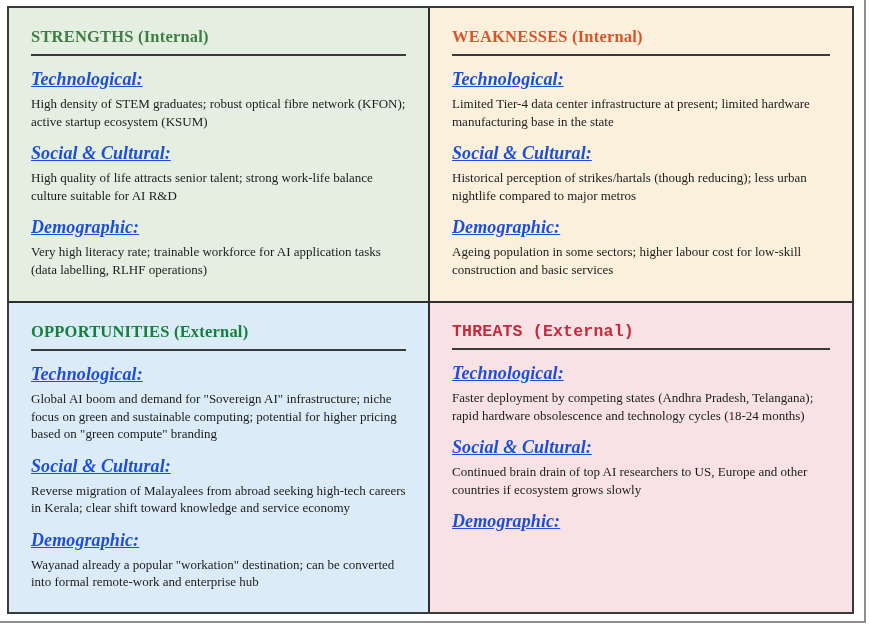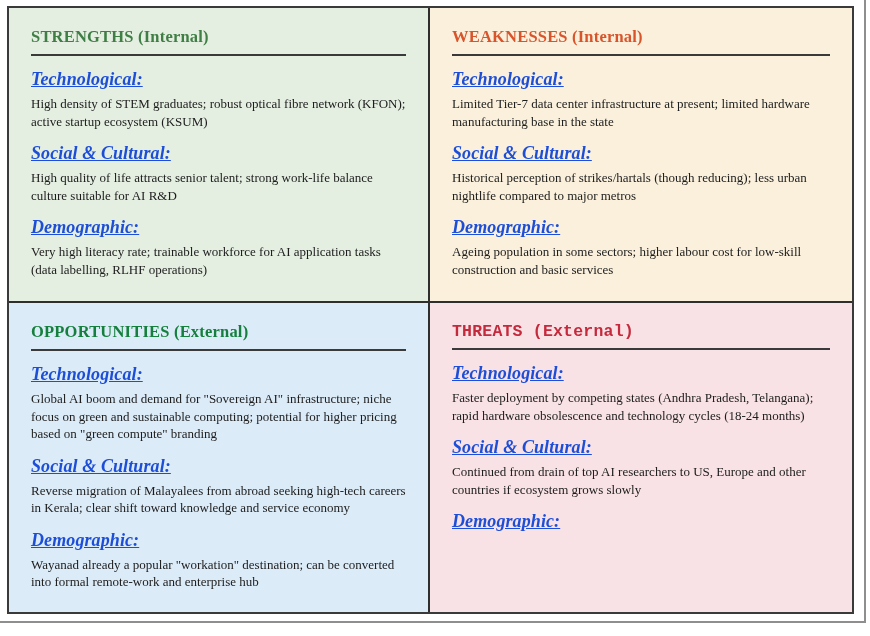--- a/index.html
+++ b/index.html
@@ -67,21 +67,21 @@
           <h3 class="sec-label">Demographic:</h3>
           <p class="sec-text">Very high literacy rate; trainable workforce for AI application tasks (data labelling, RLHF operations)</p>
         </div>
       </section>
 
       <section class="q q-tr" style="background-color: rgb(250, 240, 220);">
         <h2 class="q-title" style="color: rgb(217, 84, 43);">WEAKNESSES (Internal)</h2>
         <div class="rule"></div>
         <div class="sec">
           <h3 class="sec-label">Technological:</h3>
-          <p class="sec-text">Limited Tier-7 data center infrastructure at present; limited hardware manufacturing base in the state</p>
+          <p class="sec-text">Limited Tier-4 data center infrastructure at present; limited hardware manufacturing base in the state</p>
         </div>
         <div class="sec">
           <h3 class="sec-label">Social &amp; Cultural:</h3>
           <p class="sec-text">Historical perception of strikes/hartals (though reducing); less urban nightlife compared to major metros</p>
         </div>
         <div class="sec">
           <h3 class="sec-label">Demographic:</h3>
           <p class="sec-text">Ageing population in some sectors; higher labour cost for low-skill construction and basic services</p>
         </div>
       </section>
@@ -105,21 +105,21 @@
 
       <section class="q q-br" style="background-color: rgb(249, 226, 229);">
         <h2 class="q-title" style="color: rgb(196, 41, 60); font-family: Liberation Mono, monospace;">THREATS (External)</h2>
         <div class="rule"></div>
         <div class="sec">
           <h3 class="sec-label">Technological:</h3>
           <p class="sec-text">Faster deployment by competing states (Andhra Pradesh, Telangana); rapid hardware obsolescence and technology cycles (18-24 months)</p>
         </div>
         <div class="sec">
           <h3 class="sec-label">Social &amp; Cultural:</h3>
-          <p class="sec-text">Continued from drain of top AI researchers to US, Europe and other countries if ecosystem grows slowly</p>
+          <p class="sec-text">Continued brain drain of top AI researchers to US, Europe and other countries if ecosystem grows slowly</p>
         </div>
         <div class="sec">
           <h3 class="sec-label">Demographic:</h3>
         </div>
       </section>
 
     </div>
   </div>
 </div>
 

